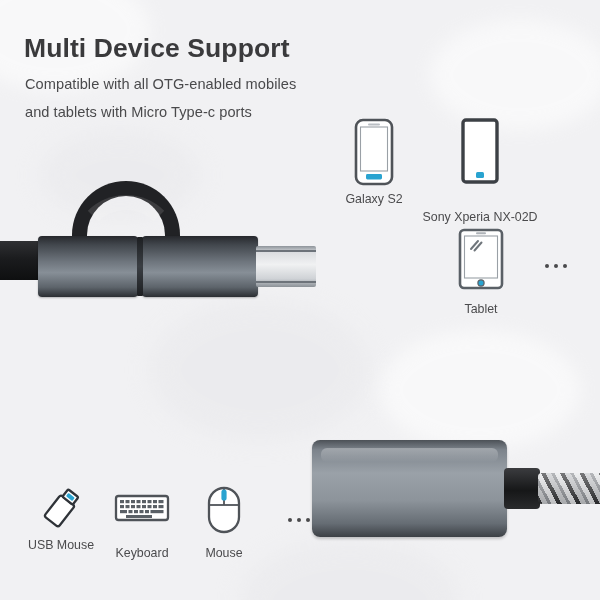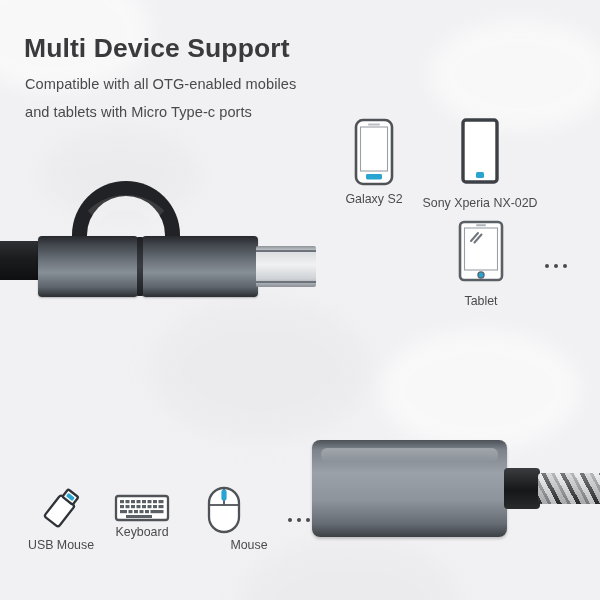--- a/index.html
+++ b/index.html
@@ -137,25 +137,25 @@
     </svg>
     <div class="lab" style="top:74px;">Galaxy S2</div>
   </div>
 
   <div class="cell" style="left:449px;top:118px;width:62px;height:90px;">
     <svg class="ico" width="38" height="66" viewBox="0 0 38 66">
       <rect x="2" y="2" width="34" height="62" rx="3" fill="#ffffff" stroke="#3c4045" stroke-width="3.4"></rect>
       <rect x="6" y="7" width="26" height="44" fill="#ffffff"></rect>
       <rect x="15" y="54" width="8" height="6" rx="1.5" fill="#29a3d0"></rect>
     </svg>
-    <div class="lab" style="top:78px;">Sony Xperia NX-02D</div>
-  </div>
-
-
-  <div class="cell" style="left:448px;top:220px;width:66px;height:90px;">
+    <div class="lab" style="top:92px;">Sony Xperia NX-02D</div>
+  </div>
+
+
+  <div class="cell" style="left:448px;top:228px;width:66px;height:90px;">
     <svg class="ico" width="46" height="62" viewBox="0 0 46 62">
       <rect x="2" y="2" width="42" height="58" rx="4" fill="#ffffff" stroke="#5a6066" stroke-width="2.6"></rect>
       <rect x="6.5" y="8" width="33" height="42" fill="#ffffff" stroke="#9aa0a6" stroke-width="1.1"></rect>
       <rect x="18" y="4.2" width="10" height="2" rx="1" fill="#aeb3b8"></rect>
       <path d="M13 21 L20 13" stroke="#6f757b" stroke-width="2" stroke-linecap="round"></path>
       <path d="M16.5 22.5 L23.5 14.5" stroke="#6f757b" stroke-width="2" stroke-linecap="round"></path>
       <circle cx="23" cy="55" r="3.1" fill="#29a3d0" stroke="#5a6066" stroke-width="1.2"></circle>
     </svg>
     <div class="lab" style="top:74px;">Tablet</div>
   </div>
@@ -201,31 +201,31 @@
           <rect x="44.5" y="13" width="5" height="3.2"></rect>
         <rect x="6" y="18" width="7" height="3.2"></rect>
           <rect x="14.5" y="18" width="4" height="3.2"></rect>
         <rect x="20" y="18" width="4" height="3.2"></rect>
           <rect x="25.5" y="18" width="4" height="3.2"></rect>
         <rect x="31" y="18" width="4" height="3.2"></rect>
           <rect x="36.5" y="18" width="13" height="3.2"></rect>
         <rect x="12" y="23" width="26" height="3"></rect>
       </g>
     </svg>
-    <div class="lab" style="top:33px;">Keyboard</div>
+    <div class="lab" style="top:54px;">Keyboard</div>
   </div>
 
   <div class="cell" style="left:196px;top:486px;width:56px;height:70px;">
     <svg class="ico" width="34" height="48" viewBox="0 0 34 48">
       <rect x="2" y="2" width="30" height="44" rx="15" fill="#ffffff" stroke="#4f5358" stroke-width="2.3"></rect>
       <path d="M2 19 H32" stroke="#4f5358" stroke-width="1.8"></path>
       <path d="M17 2 V19" stroke="#4f5358" stroke-width="1.8"></path>
       <rect x="14.4" y="3.5" width="5.2" height="11" rx="2.6" fill="#29a3d0"></rect>
     </svg>
-    <div class="lab" style="top:52px;margin-left:25px;">Mouse</div>
+    <div class="lab" style="top:60px;">Mouse</div>
   </div>
 
   <div class="dots" style="left:288px;top:518px;">
     <i></i>
       <i></i>
       <i></i>
   </div>
 
   <div id="cable">
     <div class="wire"></div>

